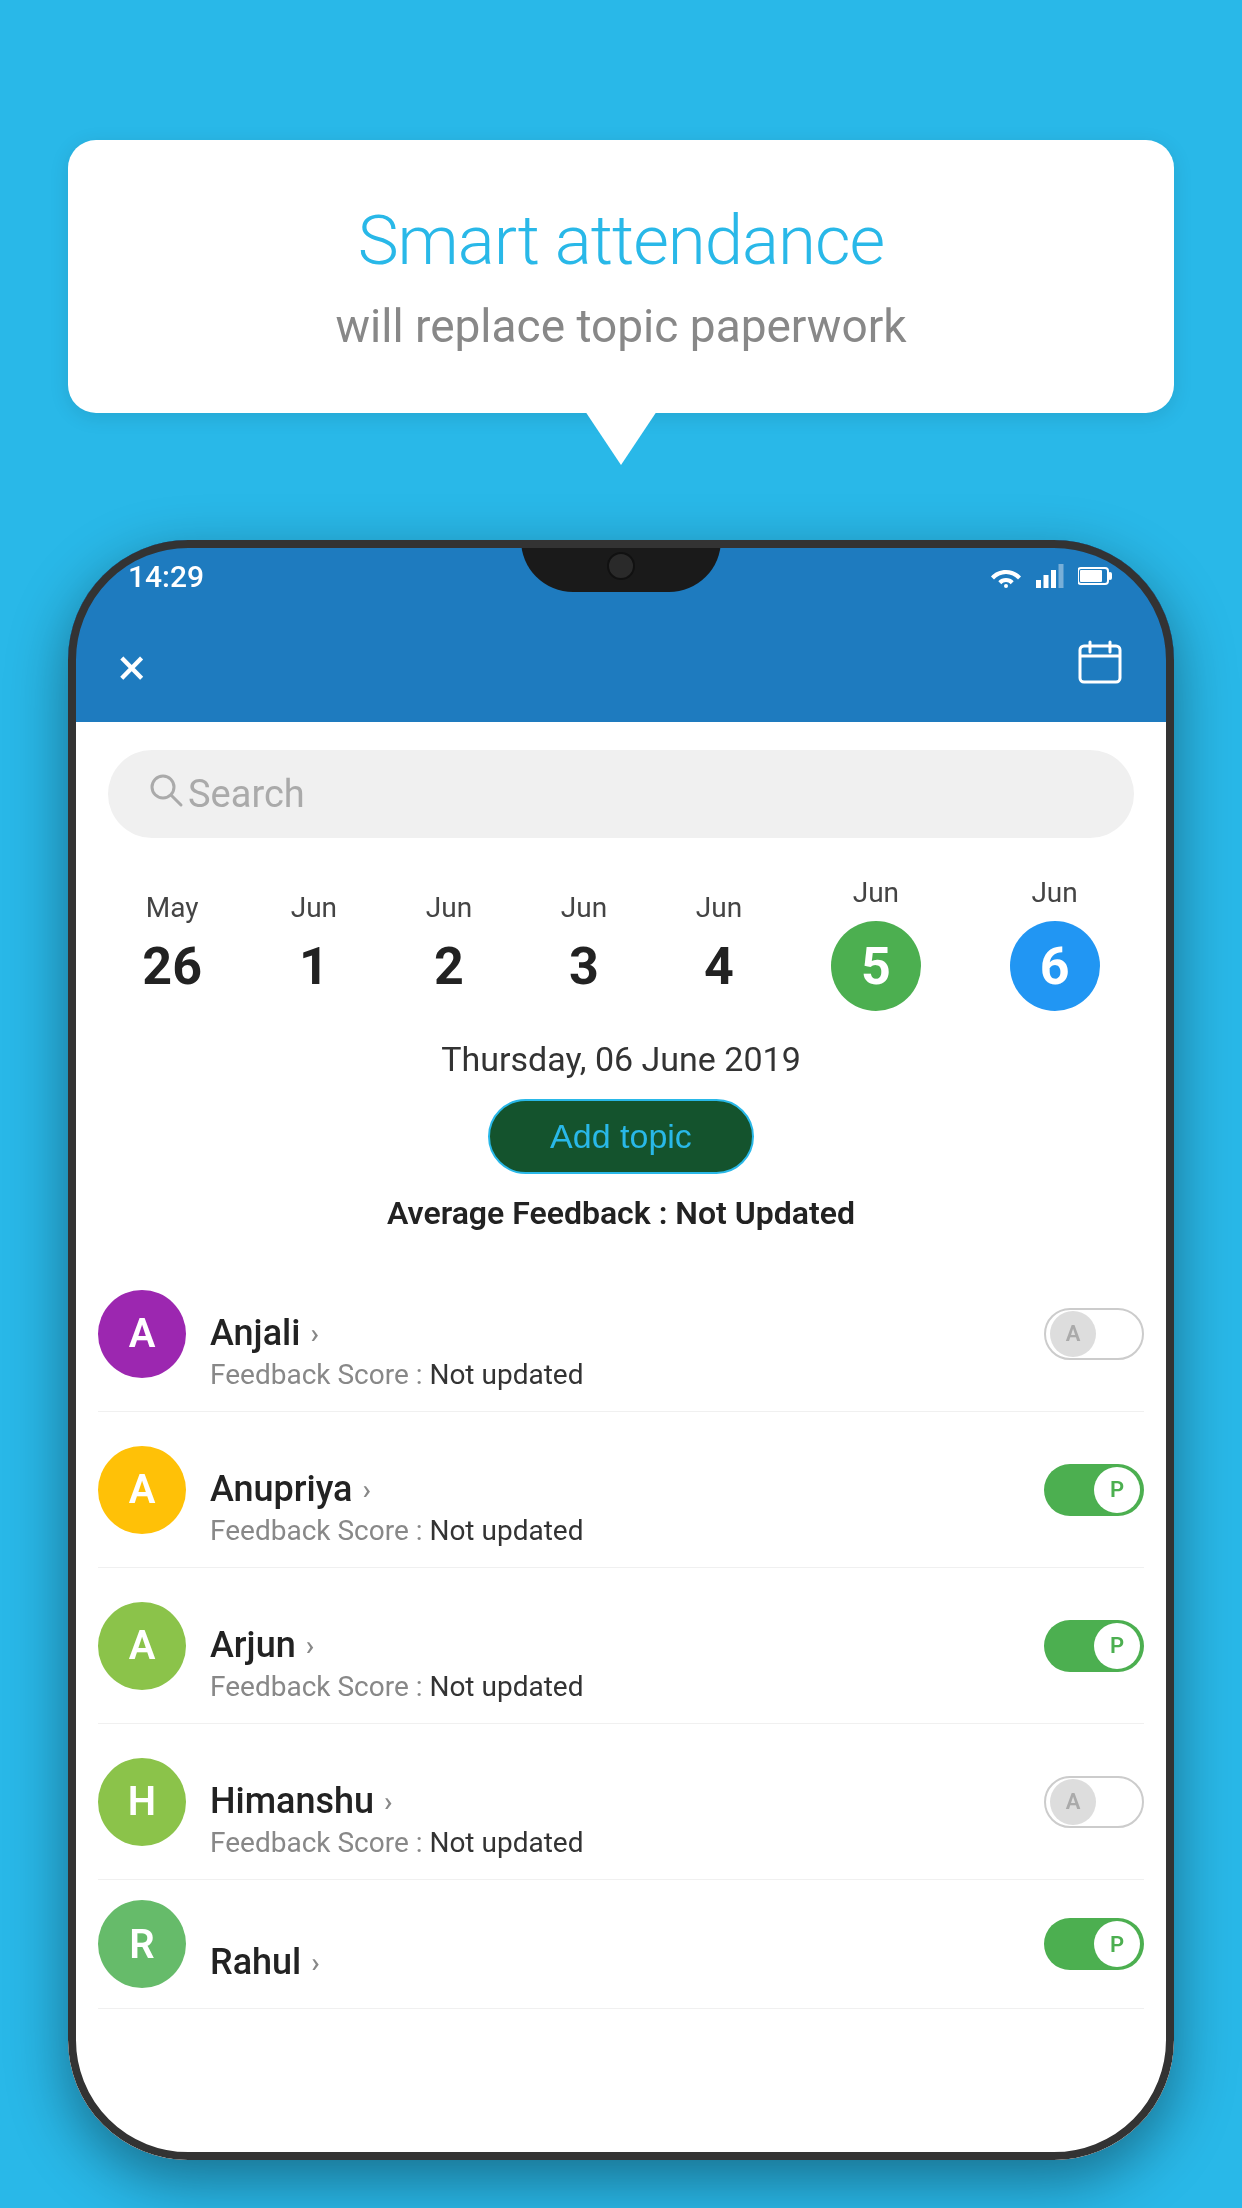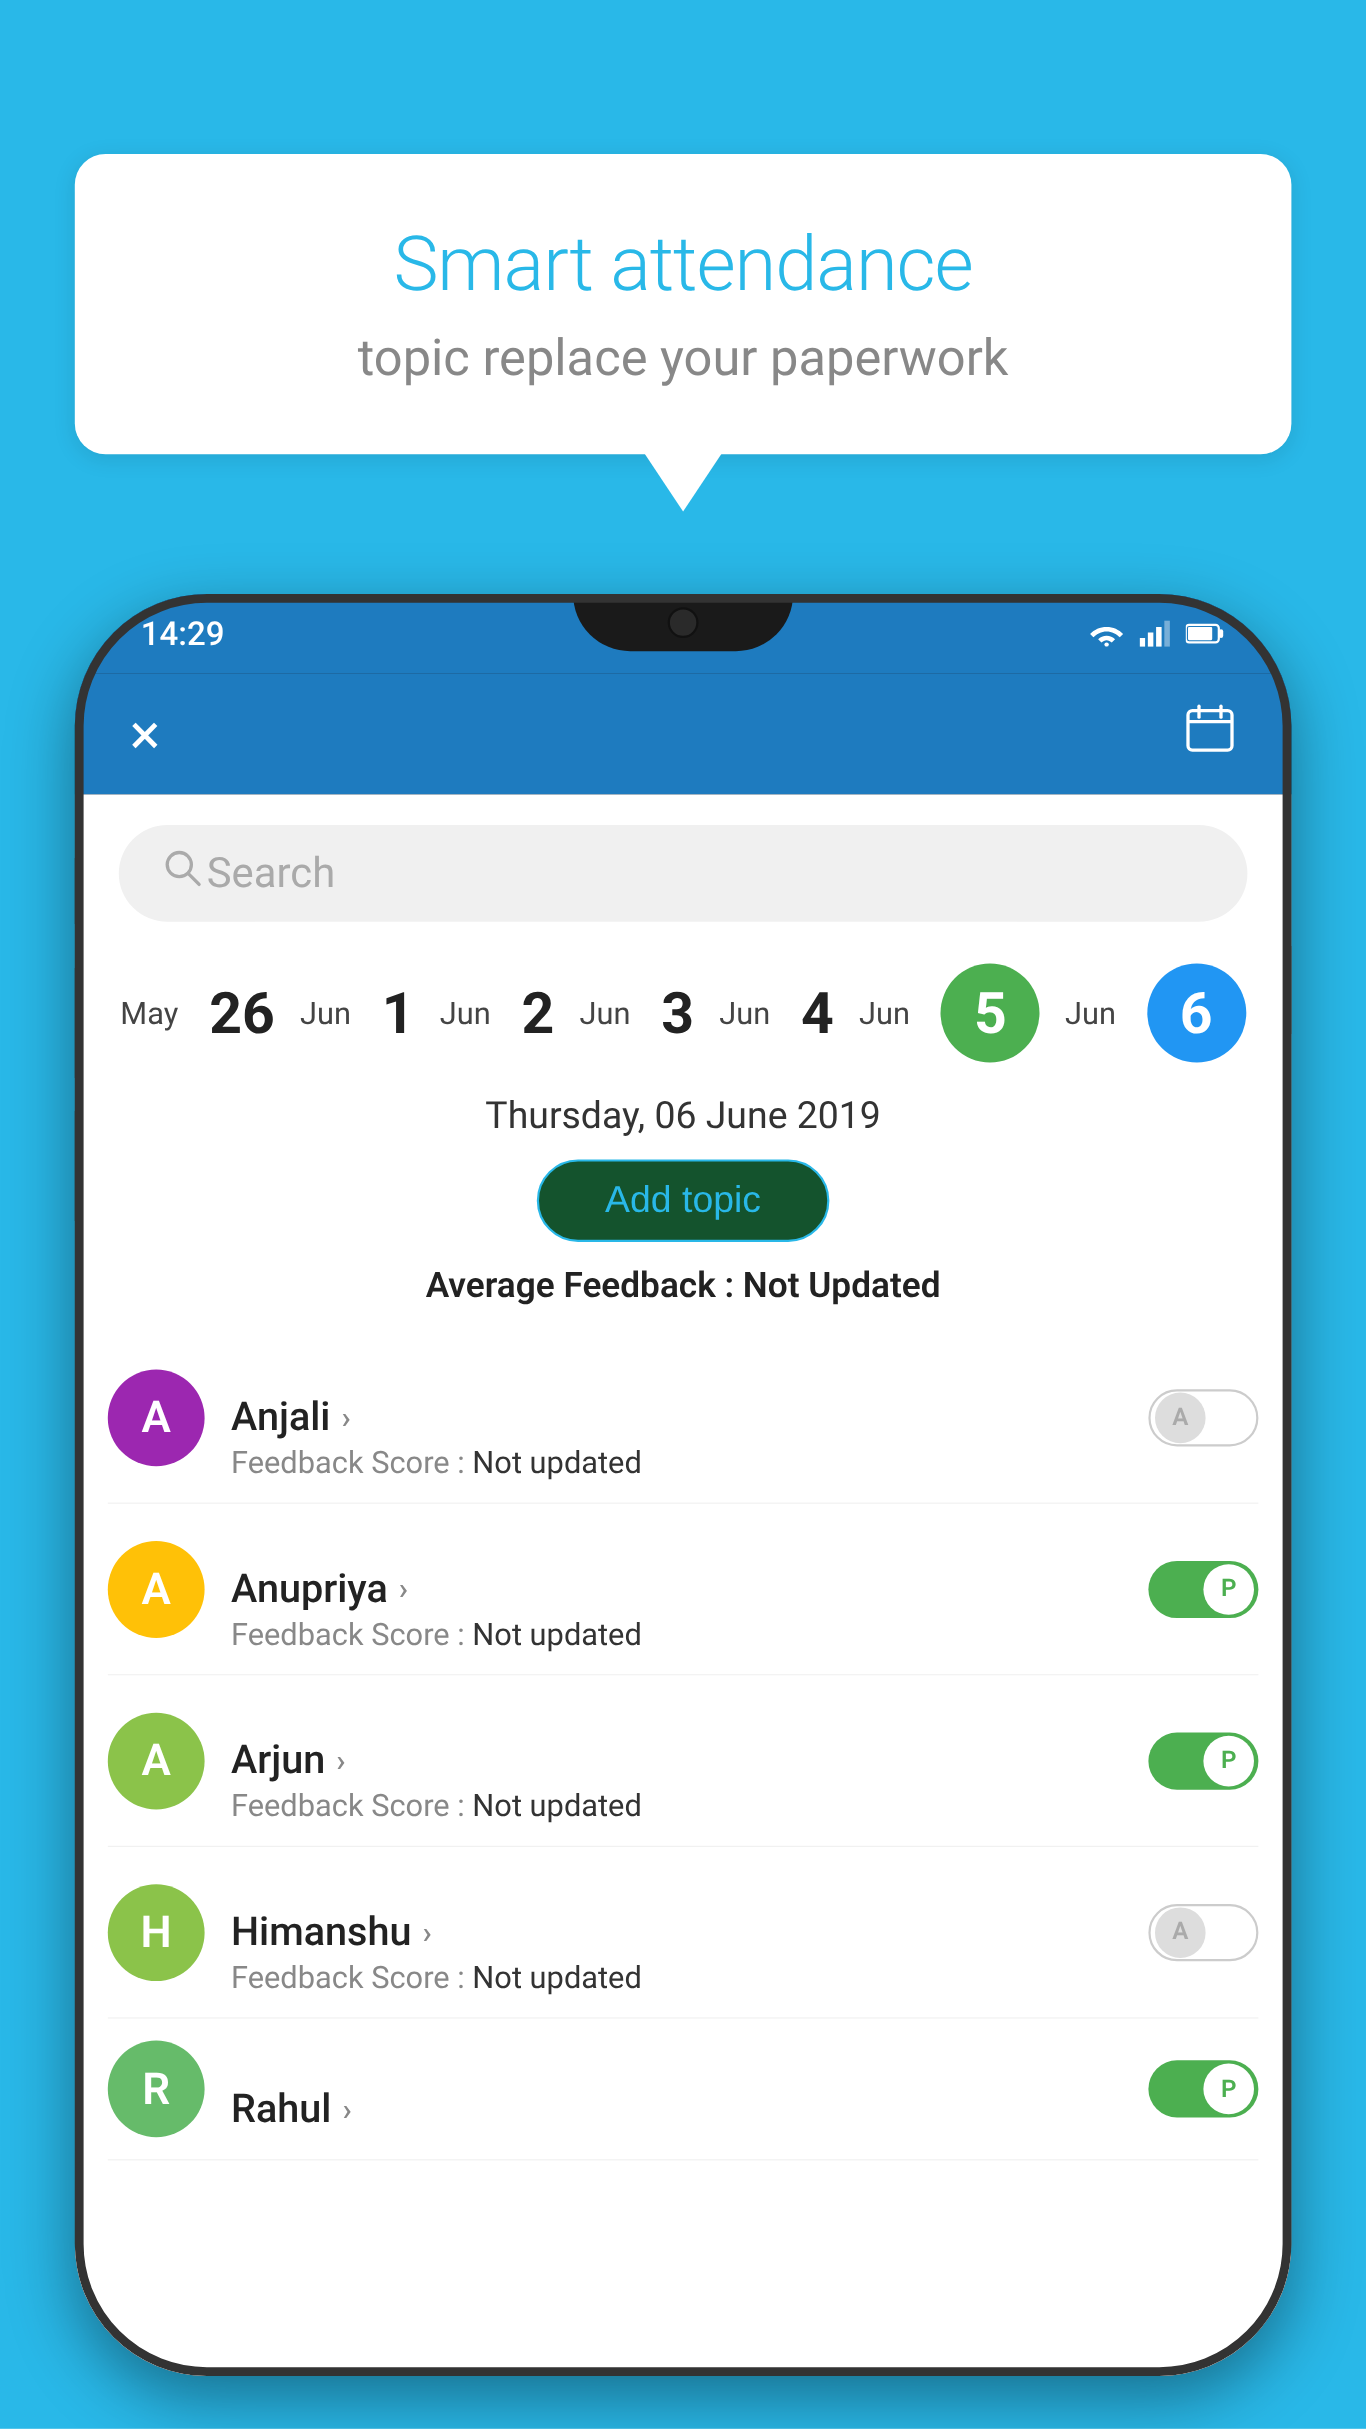--- a/index.html
+++ b/index.html
@@ -207,22 +207,23 @@
     
     .date-selector {
       display: flex;
       align-items: center;
       justify-content: space-around;
       padding: 10px 30px 20px;
     }
 
     .date-item {
       display: flex;
-      align-items: center;
-      gap: 28px;
+      flex-direction: column;
+      align-items: center;
+      gap: 12px;
     }
 
     .date-month {
       font-size: 28px;
       color: #444;
       font-weight: 400;
     }
 
     .date-day {
       font-size: 52px;
@@ -442,21 +443,21 @@
       background: #2a2a2a;
       border-radius: 4px 0 0 4px;
     }
   </style>
 </head>
 <body>
 
 <div class="speech-bubble-container">
   <div class="speech-bubble">
     <div class="bubble-title">Smart attendance</div>
-    <div class="bubble-subtitle">topic replace your paperwork</div>
+    <div class="bubble-subtitle">will replace topic paperwork</div>
   </div>
 </div>
 
 <div class="phone-wrapper">
   <div class="phone">
 
     <div class="side-btn-right"></div>
     <div class="side-btn-left-1"></div>
     <div class="side-btn-left-2"></div>
     <div class="side-btn-left-3"></div>

